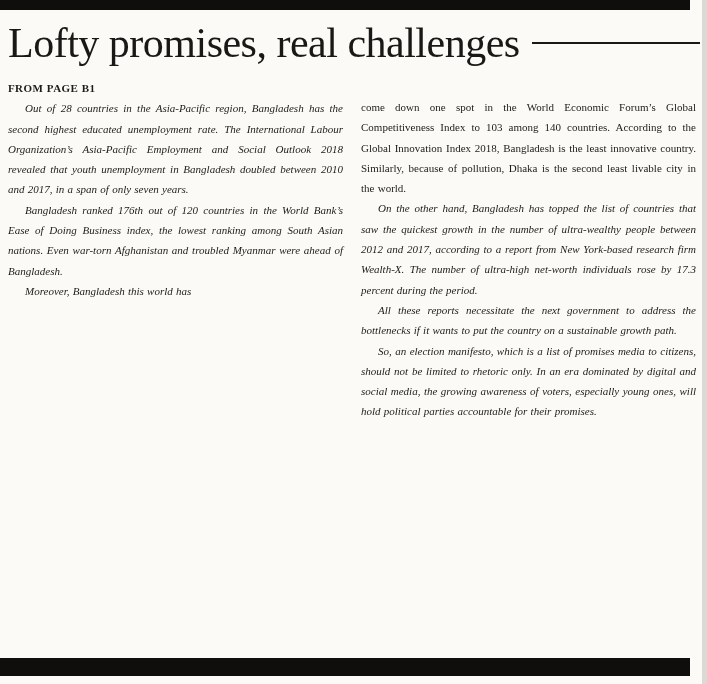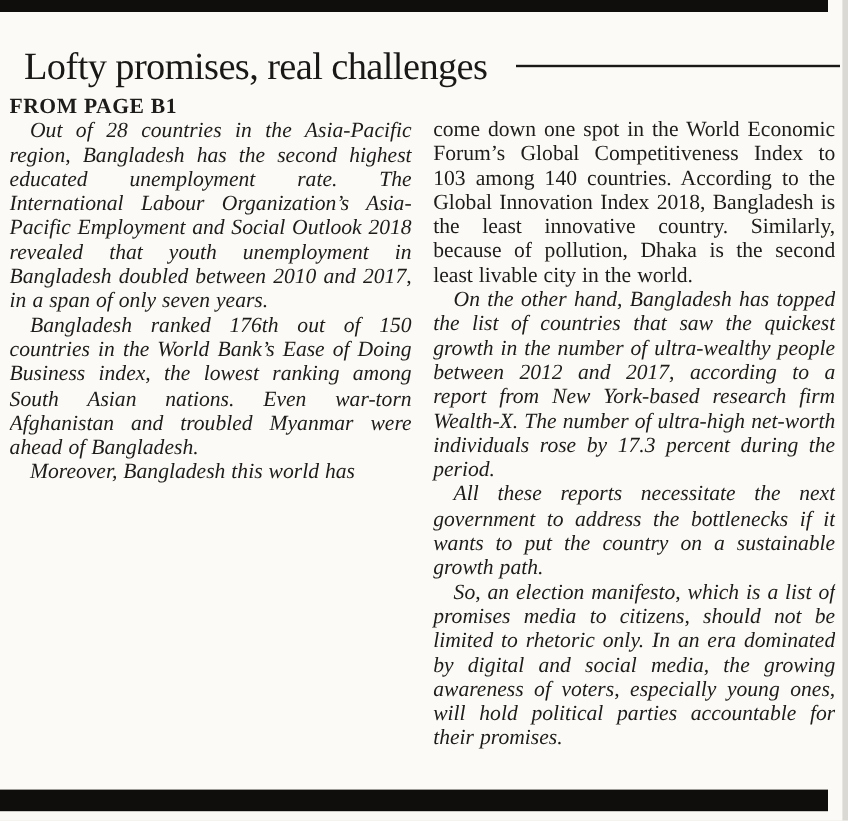--- a/index.html
+++ b/index.html
@@ -46,27 +46,27 @@
     .headline-row {
       position: absolute;
       left: 8px;
       top: 20px;
       width: 692px;
       display: flex;
       align-items: center;
       z-index: 2;
     }
     .headline {
-      font-size: 32px;
+      font-size: 42px;
       line-height: 46px;
       letter-spacing: -0.5px;
       white-space: nowrap;
       font-weight: normal;
       color: #191816;
-      margin: 12px;
+      margin: 0;
     }
     .headline-rule {
       flex: 1;
       height: 2px;
       background: #191816;
       margin-left: 12px;
       min-width: 20px;
     }
     .columns {
       position: absolute;
@@ -89,21 +89,21 @@
     .kicker {
       font-weight: bold;
       font-size: 11.5px;
       line-height: 14px;
       letter-spacing: 0.4px;
       margin: 0 0 5px 0;
       color: #23221f;
     }
     .col p {
       margin: 0;
-      font-size: 18px;
+      font-size: 11px;
       line-height: 20.3px;
       text-align: justify;
       hyphens: auto;
       -webkit-hyphens: auto;
       word-spacing: 0.5px;
       color: #1d1c1a;
     }
     .col p.indent {
       text-indent: 17px;
       font-style: italic;
@@ -119,21 +119,21 @@
   <div class="headline-row">
     <h1 class="headline">Lofty promises, real challenges</h1>
     <div class="headline-rule"></div>
   </div>
 
   <div class="columns">
 
     <div class="col col-left">
       <p class="kicker">FROM PAGE B1</p>
       <p class="indent">Out of 28 countries in the Asia-Pacific region, Bangladesh has the second highest educated unemployment rate. The International Labour Organization’s Asia-Pacific Employment and Social Outlook 2018 revealed that youth unemployment in Bangladesh doubled between 2010 and 2017, in a span of only seven years.</p>
-      <p class="indent">Bangladesh ranked 176th out of 150 countries in the World Bank’s Ease of Doing Business index, the lowest ranking among South Asian nations. Even war-torn Afghanistan and troubled Myanmar were ahead of Bangladesh.</p>
+      <p class="indent">Bangladesh ranked 176th out of 120 countries in the World Bank’s Ease of Doing Business index, the lowest ranking among South Asian nations. Even war-torn Afghanistan and troubled Myanmar were ahead of Bangladesh.</p>
       <p class="indent">Moreover, Bangladesh this world has</p>
     </div>
 
     <div class="col col-right">
       <p>come down one spot in the World Economic Forum’s Global Competitiveness Index to 103 among 140 countries. According to the Global Innovation Index 2018, Bangladesh is the least innovative country. Similarly, because of pollution, Dhaka is the second least livable city in the world.</p>
       <p class="indent">On the other hand, Bangladesh has topped the list of countries that saw the quickest growth in the number of ultra-wealthy people between 2012 and 2017, according to a report from New York-based research firm Wealth-X. The number of ultra-high net-worth individuals rose by 17.3 percent during the period.</p>
       <p class="indent">All these reports necessitate the next government to address the bottlenecks if it wants to put the country on a sustainable growth path.</p>
       <p class="indent">So, an election manifesto, which is a list of promises media to citizens, should not be limited to rhetoric only. In an era dominated by digital and social media, the growing awareness of voters, especially young ones, will hold political parties accountable for their promises.</p>
     </div>
 

